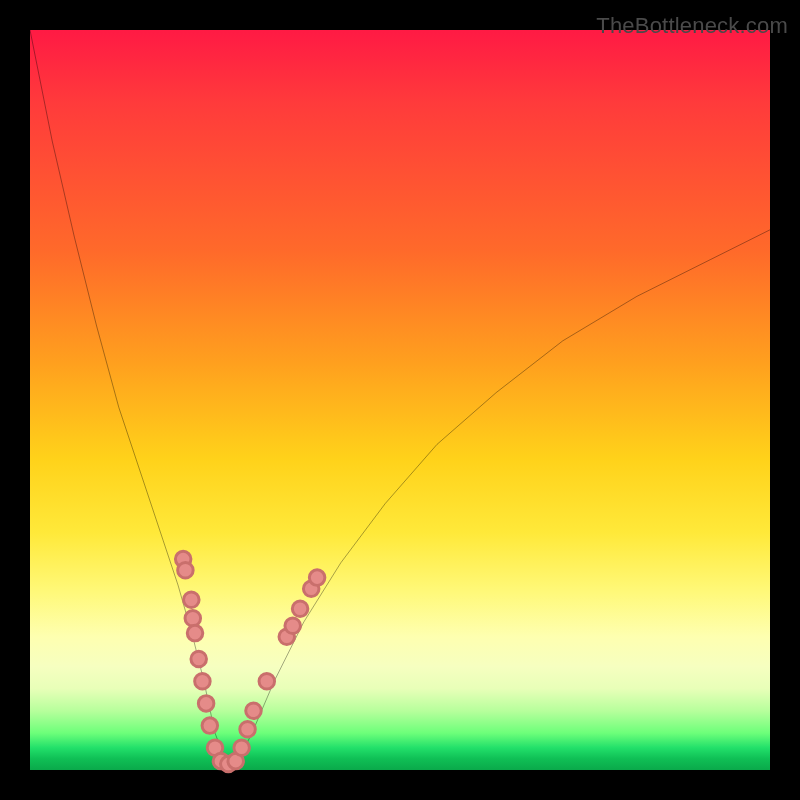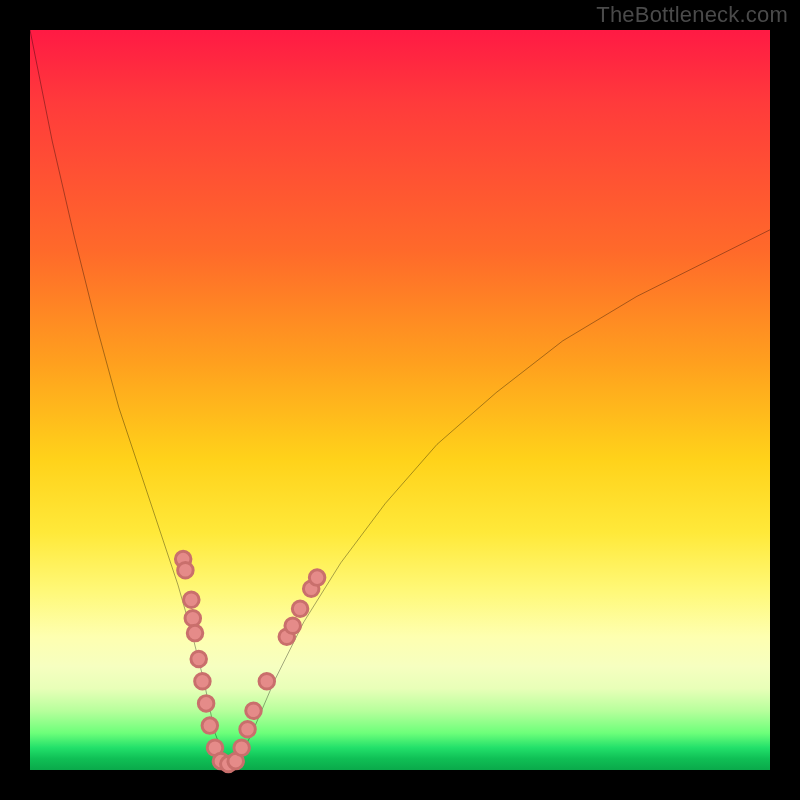--- a/index.html
+++ b/index.html
@@ -37,21 +37,21 @@
       #e8ffb8 89%,
       #b7ff9c 92%,
       #6dff7a 95%,
       #22e06a 97%,
       #0fbf55 98.5%,
       #0aa94a 100%
     );
   }
   .watermark {
     position: absolute;
-    top: 2px;
+    top: 13px;
     right: 12px;
     color: #4a4a4a;
     font-size: 22px;
     letter-spacing: 0.2px;
     font-weight: 400;
     user-select: none;
   }
   svg.curve {
     position: absolute;
     inset: 0;

